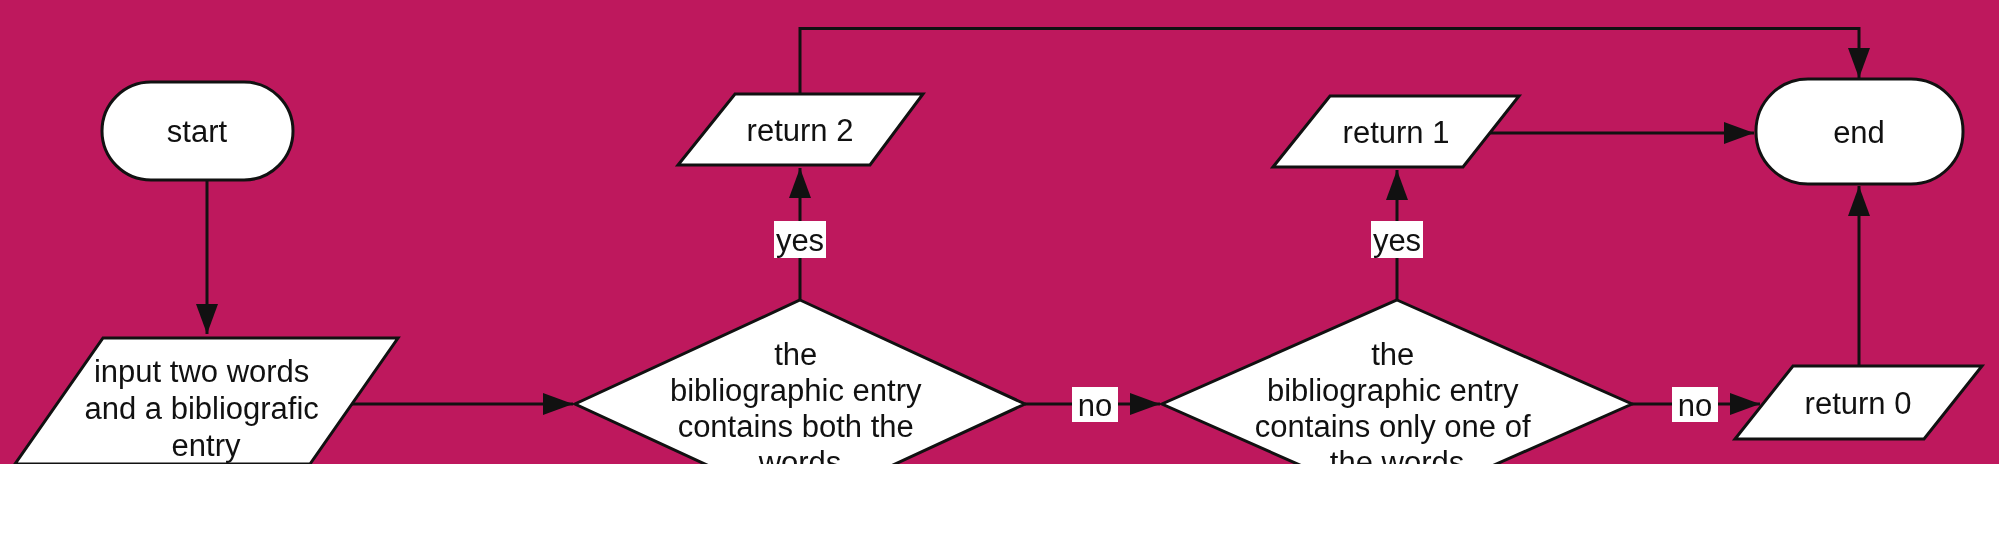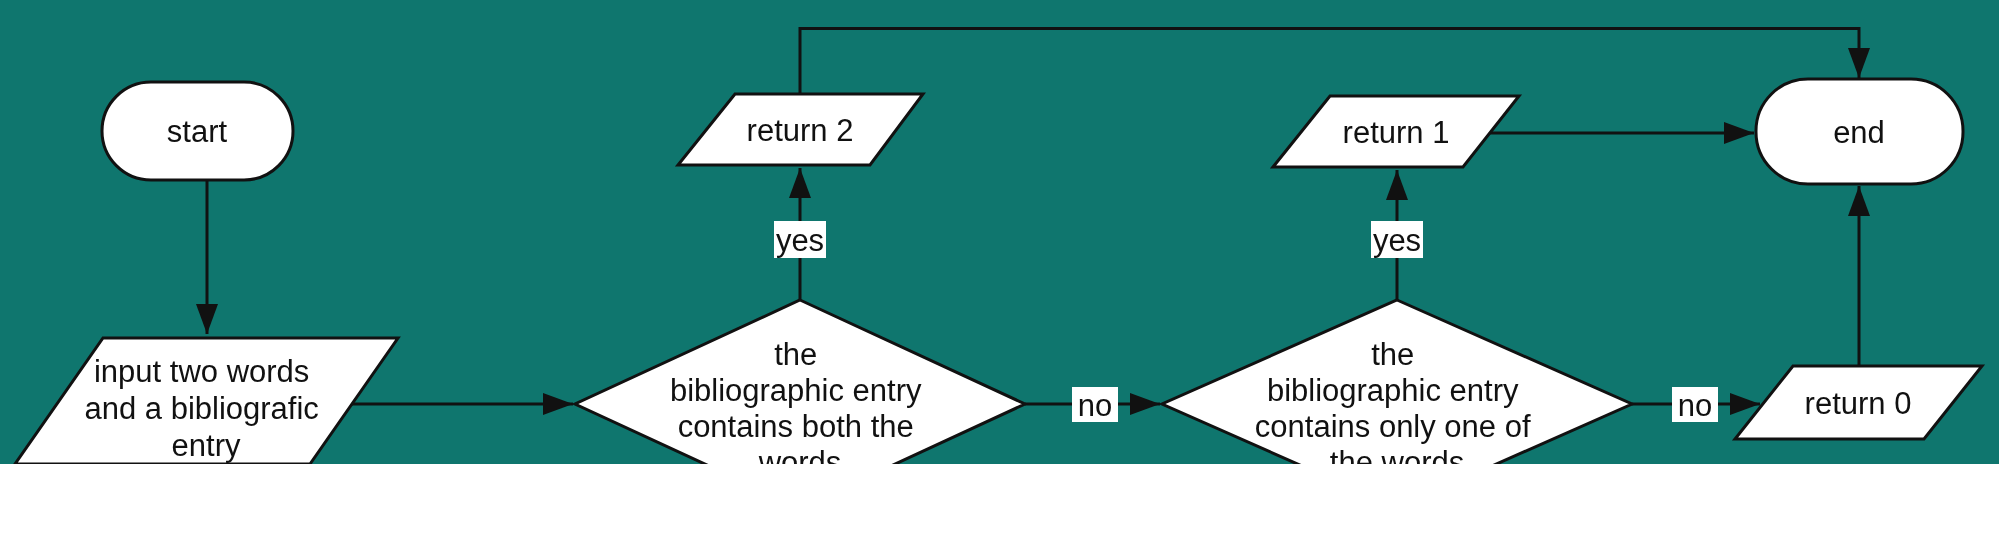--- a/index.html
+++ b/index.html
@@ -4,21 +4,21 @@
 <style>
   html, body {
     margin: 0;
     padding: 0;
     background: #ffffff;
   }
   .stage {
     position: relative;
     width: 1999px;
     height: 464px;
-    background: #0f766e;
+    background: #be185d;
     overflow: hidden;
   }
   svg {
     display: block;
   }
   .shape {
     fill: #ffffff;
     stroke: #111111;
     stroke-width: 3;
   }

